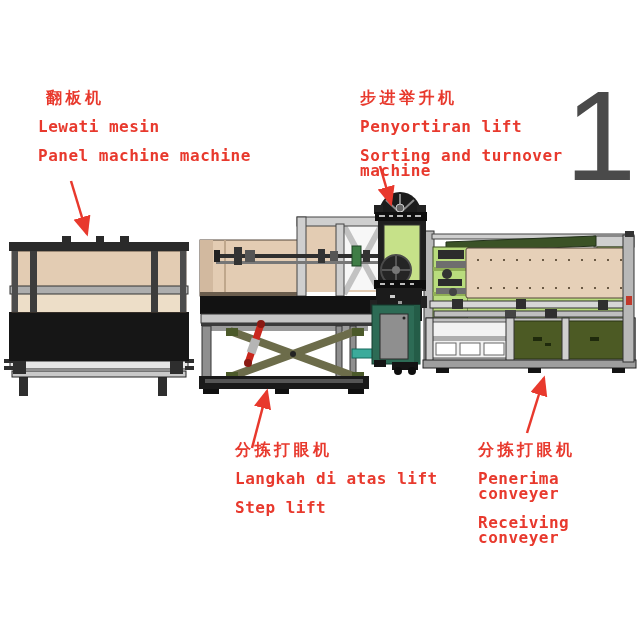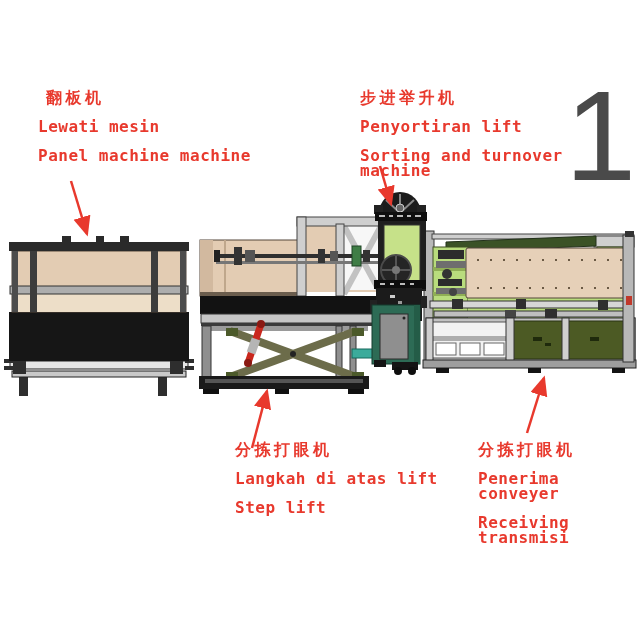--- a/index.html
+++ b/index.html
@@ -232,18 +232,18 @@
 
   <div class="label" style="left:235px;top:440px;">
     <div class="zh">分拣打眼机</div>
     <div class="latin">Langkah di atas lift</div>
     <div class="latin">Step lift</div>
   </div>
 
   <div class="label" style="left:478px;top:440px;">
     <div class="zh">分拣打眼机</div>
     <div class="latin">Penerima conveyer</div>
-    <div class="latin">Receiving transmisi</div>
+    <div class="latin">Receiving conveyer</div>
   </div>
 
   <div class="numeral">1</div>
 
 </div>
 
 </body></html>

